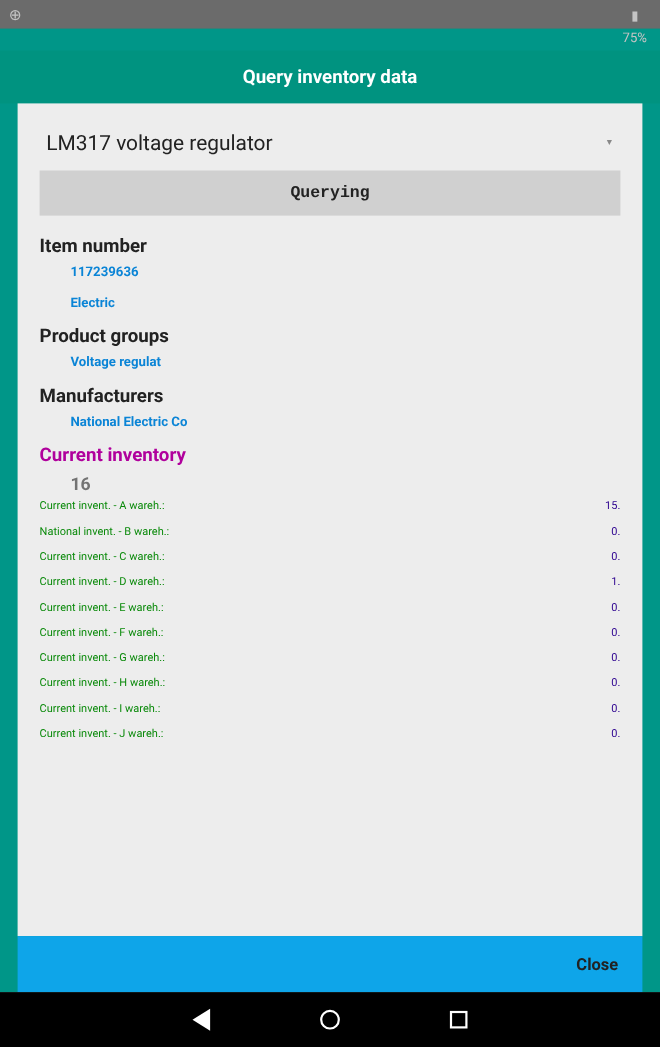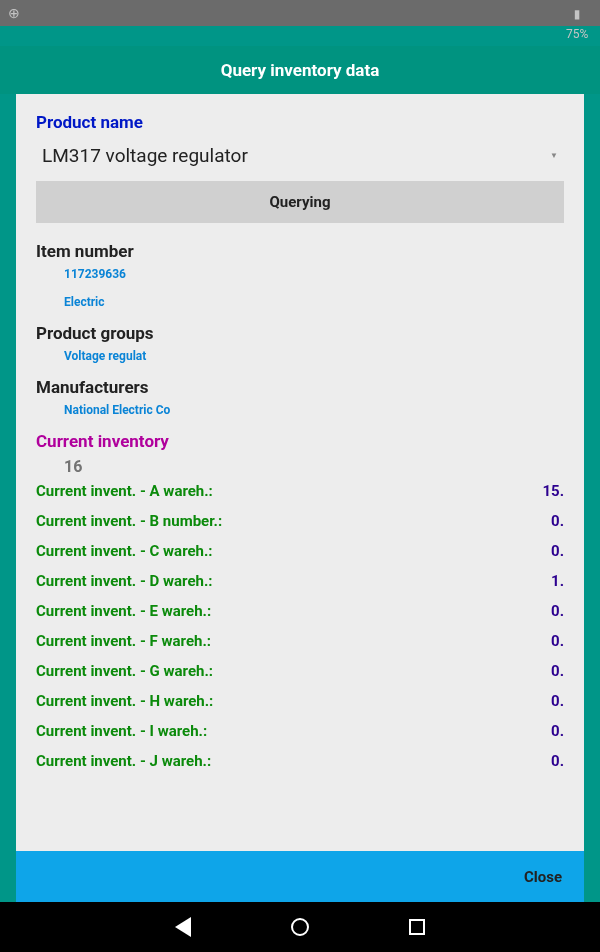--- a/index.html
+++ b/index.html
@@ -100,20 +100,21 @@
       margin-right: 6px;
     }
     .query-bar {
       background: #d0d0d0;
       text-align: center;
       padding: 12px 0;
       font-size: 15px;
       font-weight: bold;
       color: #222;
       margin-top: 4px;
+      font-family: Liberation Mono, monospace;
     }
     .section {
       margin-top: 18px;
     }
     .label-dark {
       font-size: 17px;
       font-weight: bold;
       color: #222;
       margin-bottom: 6px;
     }
@@ -134,22 +135,22 @@
       color: #737373;
       font-size: 16px;
       font-weight: bold;
       padding-left: 28px;
     }
     .inv-row {
       display: flex;
       justify-content: space-between;
       align-items: center;
       padding: 6px 0;
-      font-size: 15px;
-      font-weight: bold;
+      font-size: 10px;
+      font-weight: normal;
     }
     .inv-label {
       color: #0b8a0b;
     }
     .inv-value {
       color: #2c008f;
     }
     .modal-footer {
       background: #0ea5e9;
       margin: 0 16px;
@@ -206,21 +207,20 @@
     <span class="batt-icon"></span>
     <span>75%</span>
     <span>16:54</span>
   </div>
 </div>
 
 <div class="modal-container">
   <div class="modal-header">Query inventory data</div>
   <div class="modal-body">
     <div class="inner">
-      <div class="label-blue">Product name</div>
       <div class="dropdown">
         <span>LM317 voltage regulator</span>
       </div>
       <div class="query-bar">Querying</div>
 
       <div class="section">
         <div class="label-dark">Item number</div>
         <div class="val-link">117239636</div>
 
         <div class="val-link">Electric</div>
@@ -233,21 +233,21 @@
 
         <div class="label-magenta">Current inventory</div>
         <div class="val-magenta">16</div>
 
         <div id="warehouse-rows">
             <div class="inv-row">
               <span class="inv-label">Current invent.  -  A wareh.:</span>
               <span class="inv-value">15.</span>
             </div>
             <div class="inv-row">
-              <span class="inv-label">Current invent.  -  B number.:</span>
+              <span class="inv-label">National invent.  -  B wareh.:</span>
               <span class="inv-value">0.</span>
             </div>
             <div class="inv-row">
               <span class="inv-label">Current invent.  -  C wareh.:</span>
               <span class="inv-value">0.</span>
             </div>
             <div class="inv-row">
               <span class="inv-label">Current invent.  -  D wareh.:</span>
               <span class="inv-value">1.</span>
             </div>

